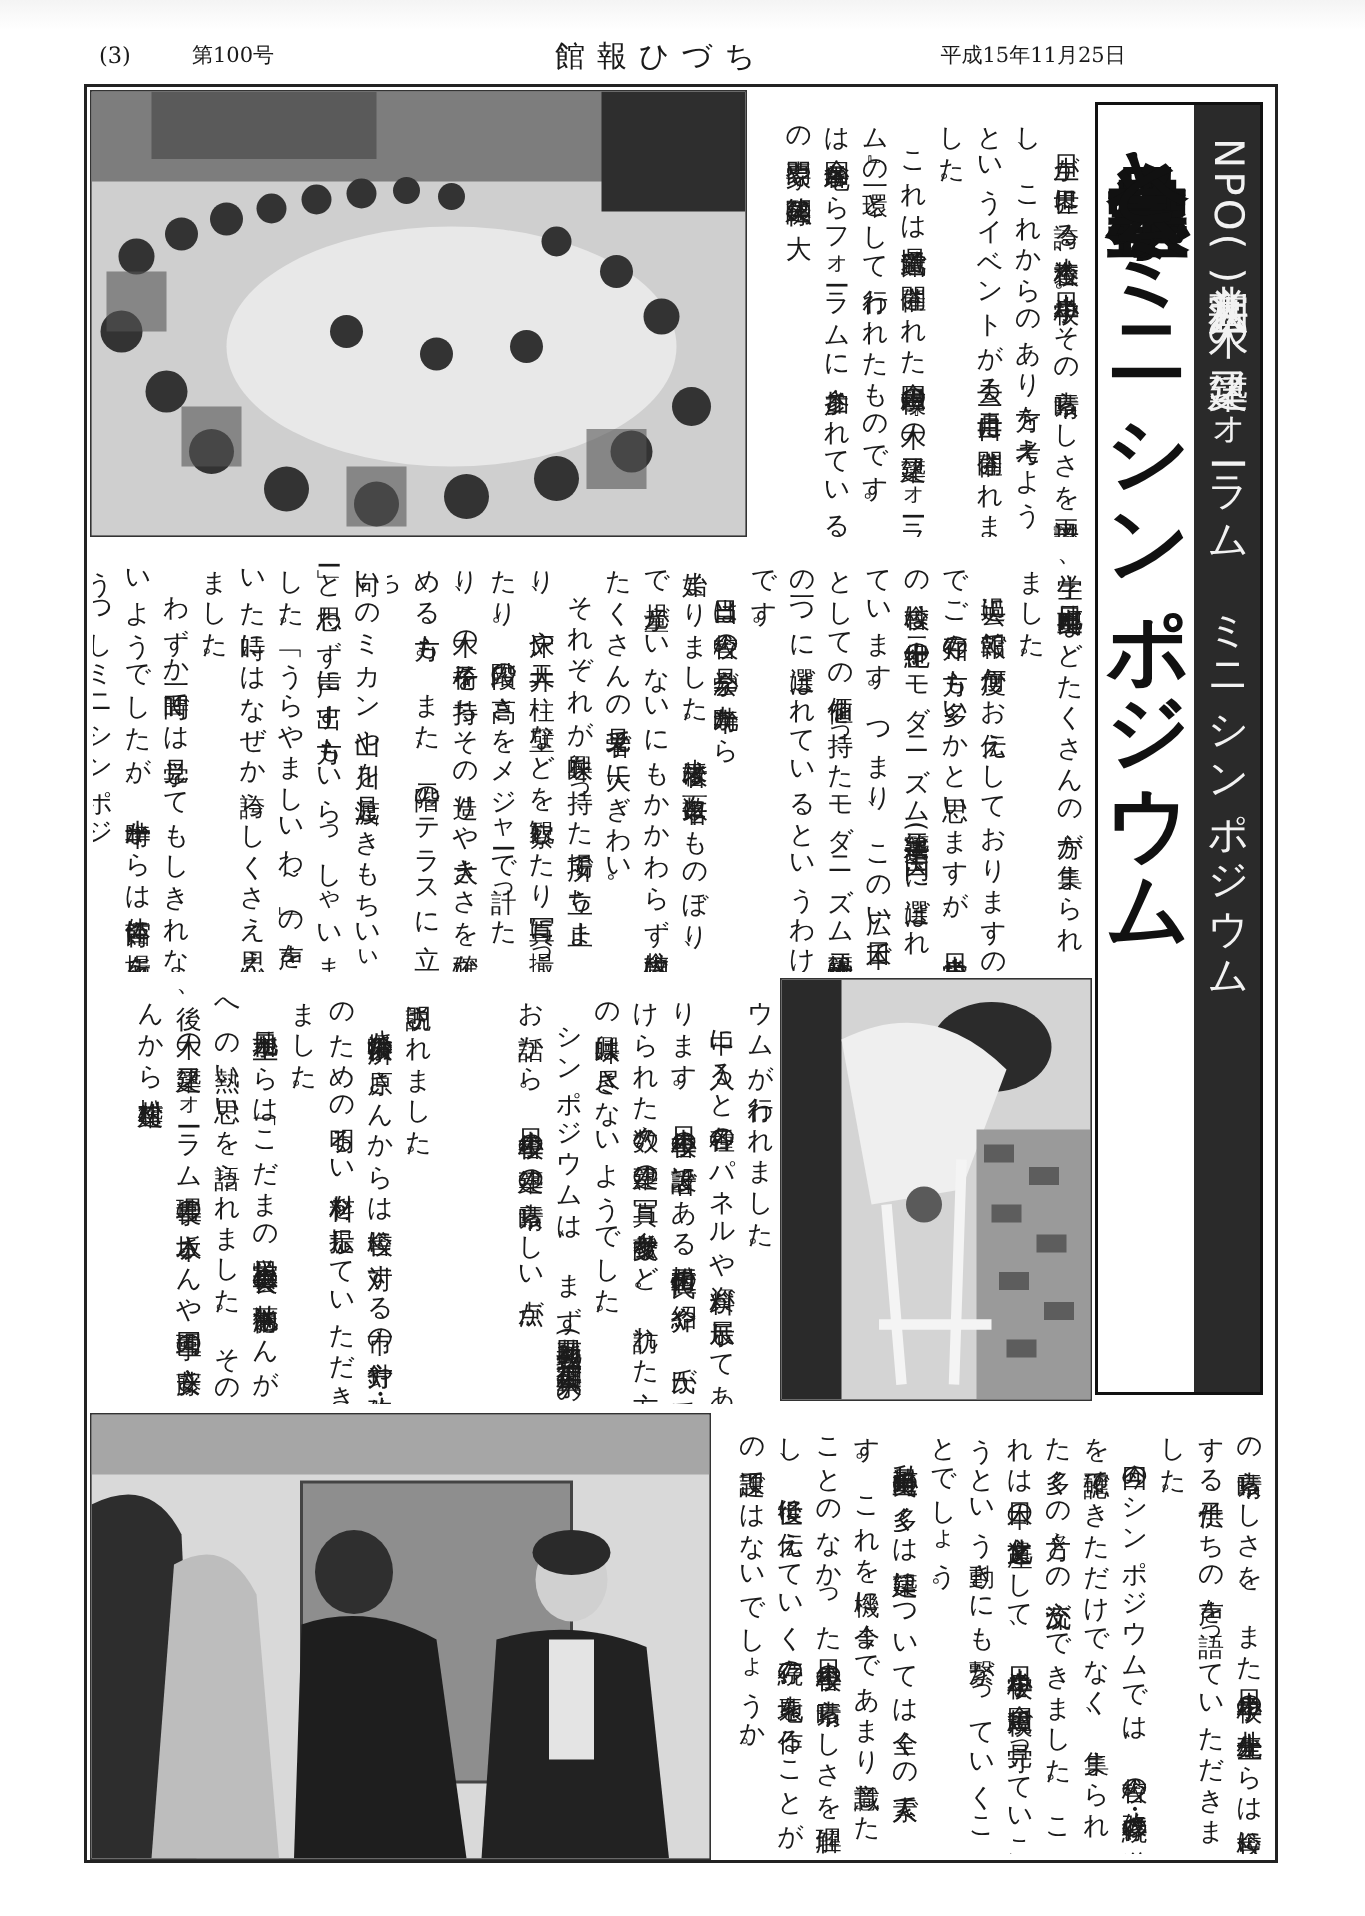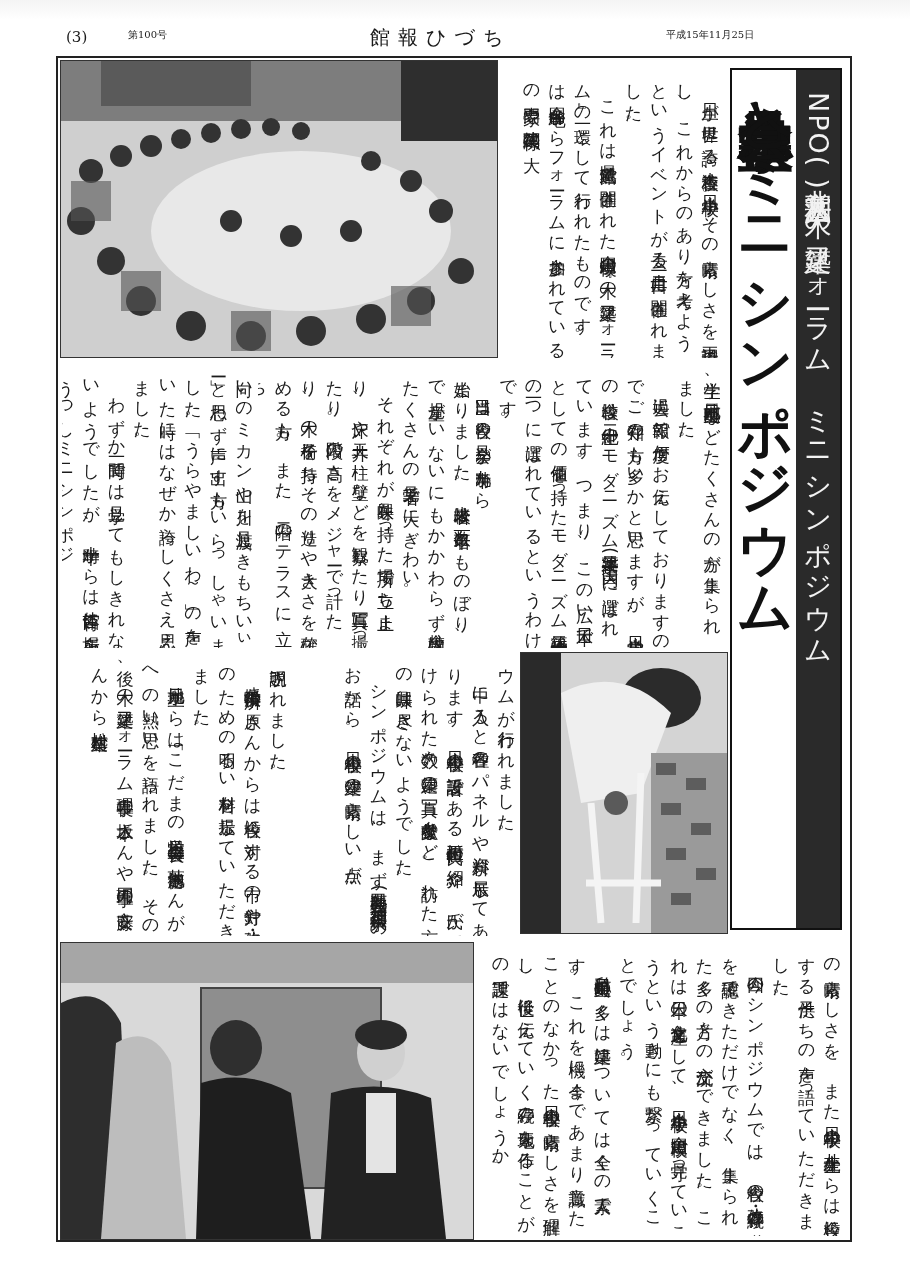--- a/index.html
+++ b/index.html
@@ -3,23 +3,23 @@
 <meta charset="utf-8">
 <style>
   html, body { margin: 0; padding: 0; background: #ffffff; }
   body {
     width: 910px; height: 1277px; position: relative; overflow: hidden;
     font-family: "DejaVu Serif", "Liberation Serif", serif;
     color: #1a1a1a;
   }
   .header { position: absolute; top: 20px; left: 0; width: 910px; height: 30px; }
   .hdr-page { position: absolute; left: 66px; top: 8px; font-size: 15px; }
-  .hdr-issue { position: absolute; left: 128px; top: 8px; font-size: 10px; }
+  .hdr-issue { position: absolute; left: 128px; top: 8px; font-size: 14px; }
   .hdr-title { position: absolute; left: 370px; top: 4px; font-size: 20px; letter-spacing: 8px; font-weight: normal; }
-  .hdr-date { position: absolute; left: 666px; top: 8px; font-size: 10px; }
+  .hdr-date { position: absolute; left: 627px; top: 8px; font-size: 14px; }
   .frame {
     position: absolute; left: 56px; top: 56px; width: 796px; height: 1186px;
     border: 2px solid #222; box-sizing: border-box; background: #fff;
   }
   .photo {
     position: absolute; overflow: hidden; border: 1px solid #333;
     background: #9a9a9a;
   }
   .photo svg { width: 100%; height: 100%; display: block; }
   .vtext {

